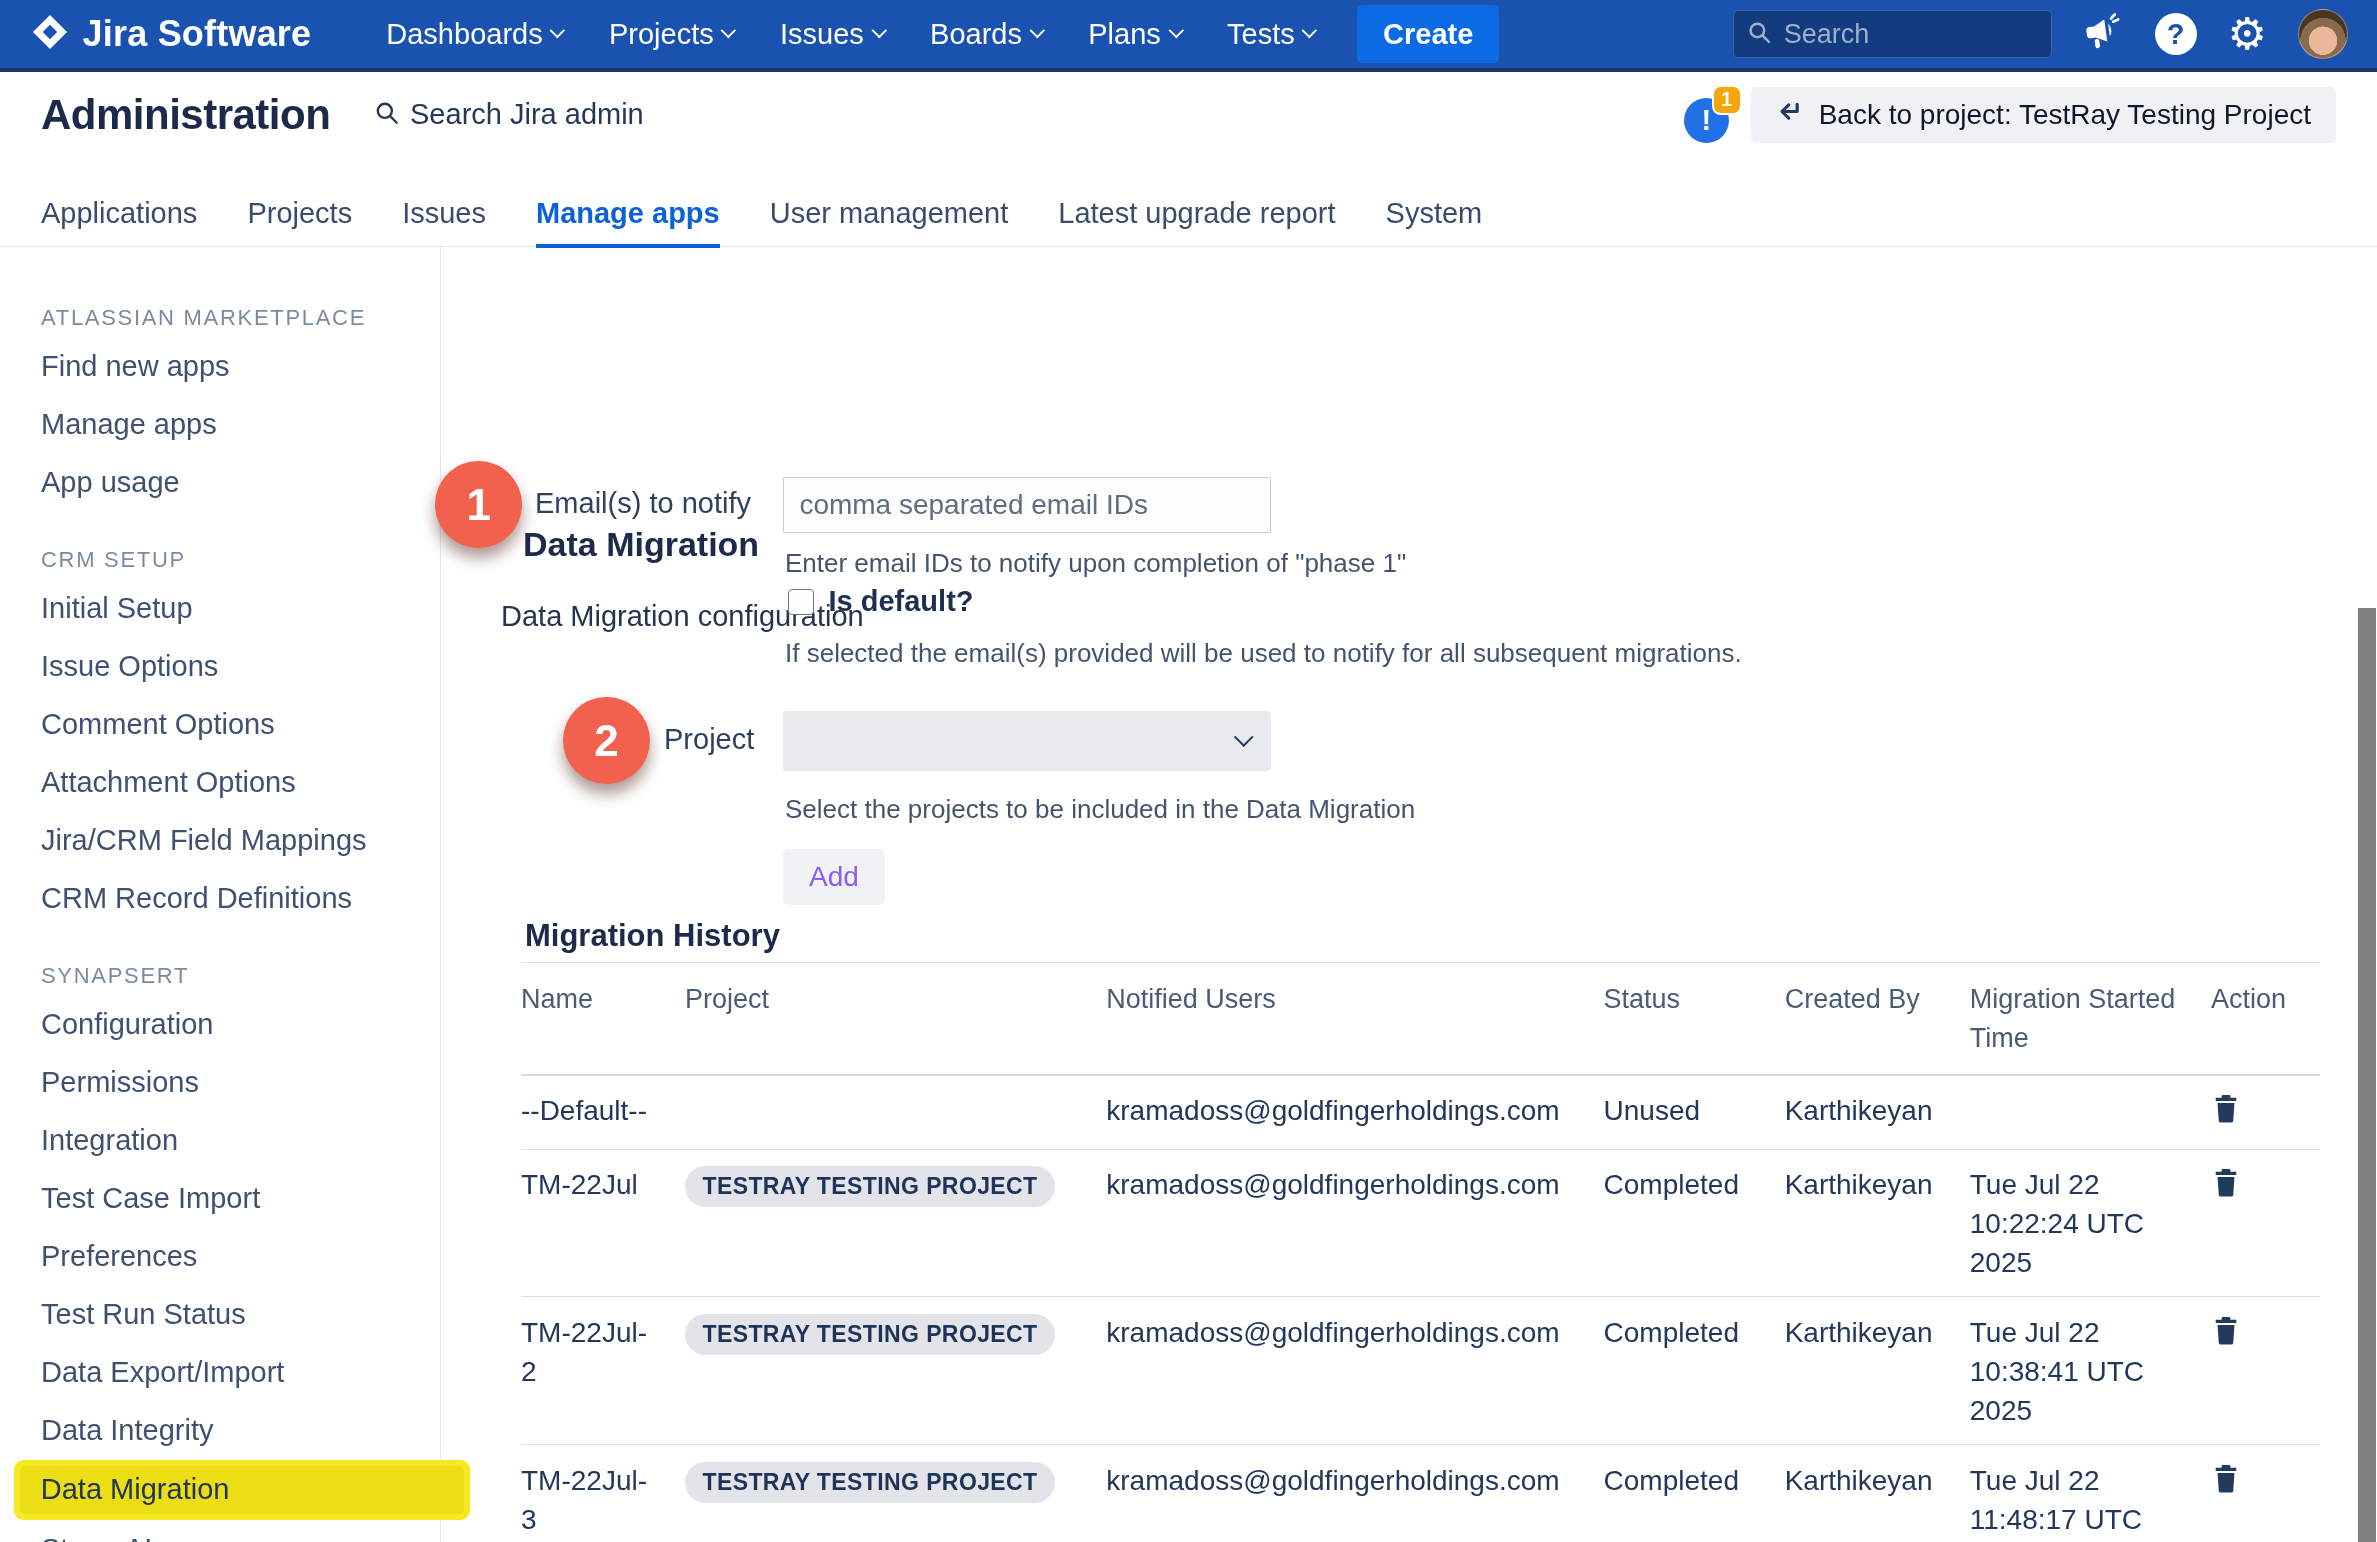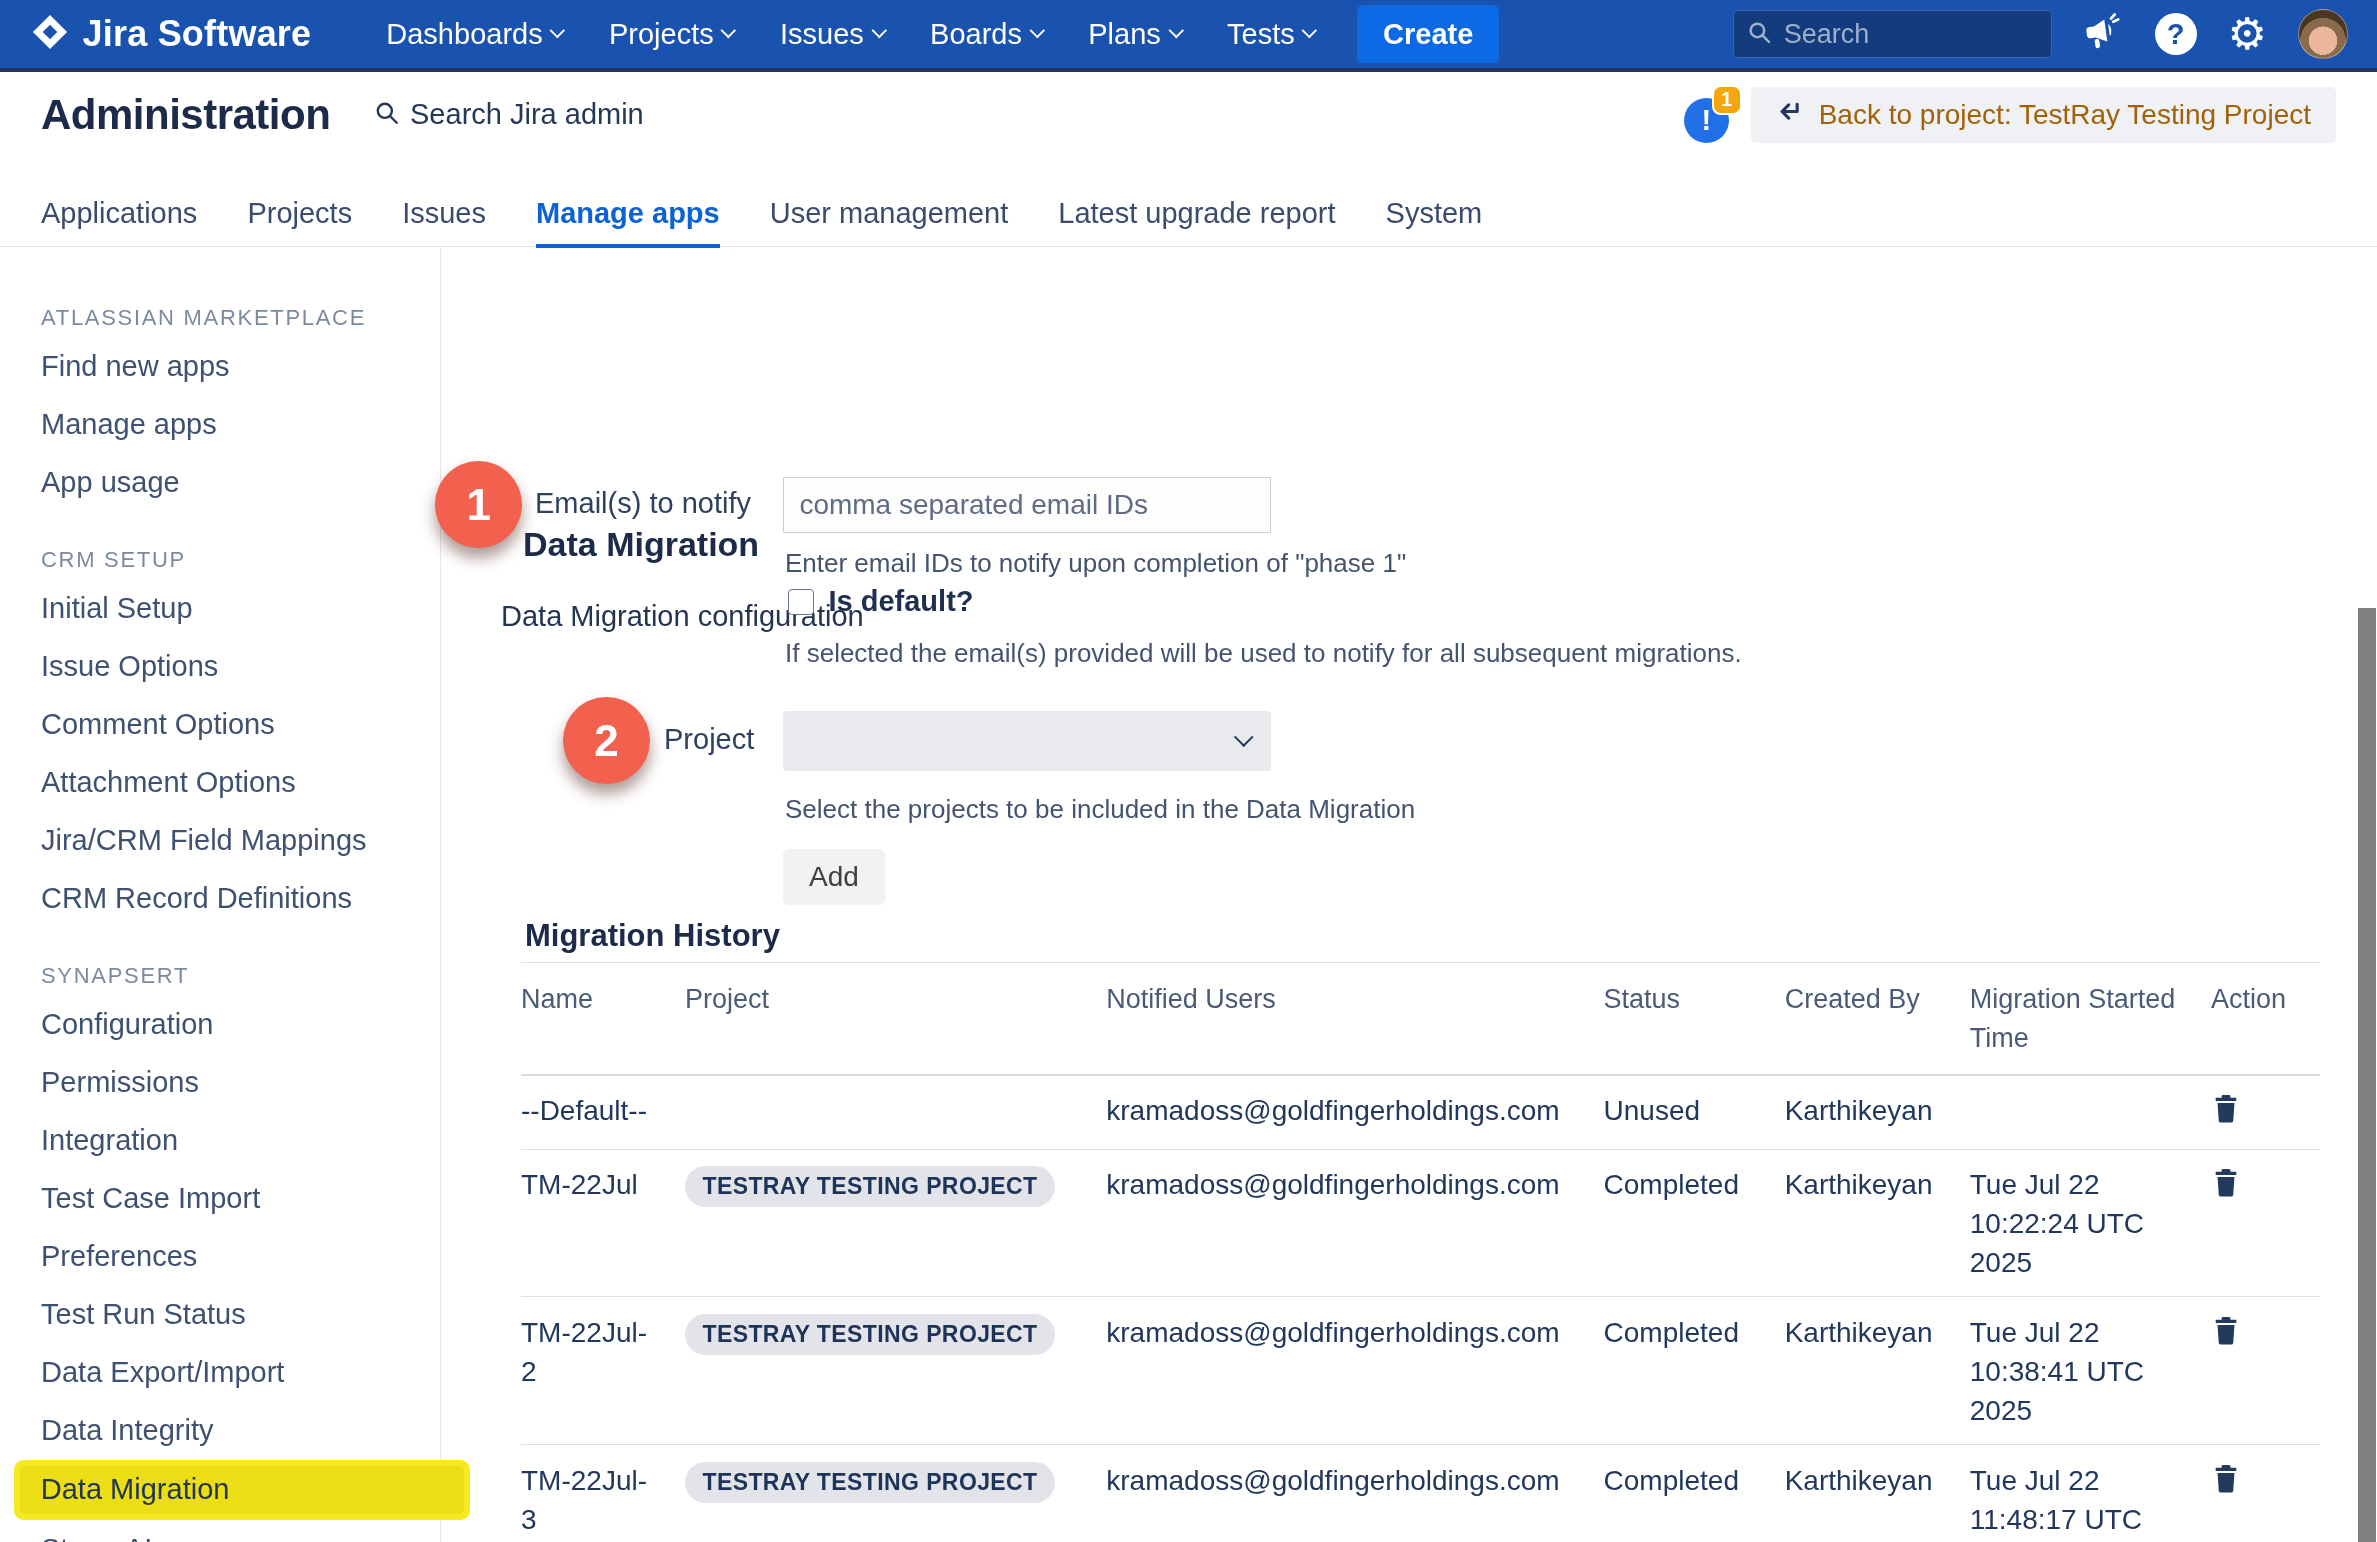--- a/index.html
+++ b/index.html
@@ -25,21 +25,21 @@
 
   
   .adminbar { height:85px; display:flex; align-items:center; padding:0 41px; }
   .admin-title { font-size:42px; font-weight:700; color:#1C2B4A; letter-spacing:-0.5px; }
   .admin-search { display:flex; align-items:center; gap:9.7px; margin-left:44px; cursor:pointer; }
   .admin-search-label { font-size:29px; color:#243858; }
   .admin-right { margin-left:auto; display:flex; align-items:center; gap:19.3px; }
   .notif { position:relative; width:48px; height:48px; }
   .notif-circle { width:45px; height:45px; border-radius:50%; background:#2170E8; color:#fff; font-size:29px; font-weight:700; display:flex; align-items:center; justify-content:center; margin-top:7.7px; }
   .notif-badge { position:absolute; top:-5.8px; right:-9.7px; min-width:30px; height:30px; background:#F5A60B; border:2.9px solid #fff; border-radius:8.7px; color:#fff; font-size:19.3px; font-weight:700; display:flex; align-items:center; justify-content:center; padding:0 4.8px; }
-  .back-btn { display:flex; align-items:center; gap:13.5px; background:#F0F1F4; border:none; border-radius:4.8px; height:56px; padding:0 25px; font-size:28px; color:#a16207; font-family:inherit; cursor:pointer; }
+  .back-btn { display:flex; align-items:center; gap:13.5px; background:#F0F1F4; border:none; border-radius:4.8px; height:56px; padding:0 25px; font-size:28px; color:#0f172a; font-family:inherit; cursor:pointer; }
 
   
   .tabs { height:50px; display:flex; gap:50px; padding:0 0 0 41px; border-bottom:1.9px solid #E3E5E9;margin-top:40px; }
   .tab { font-size:29px; color:#394B6E; padding-bottom:15.4px; cursor:pointer; white-space:nowrap; }
   .tab.active { color:#0B62D6; font-weight:700; border-bottom:4.8px solid #0B62D6; margin-bottom:-1.9px; }
 
   
   .layout { display:flex; height:1335px; }
   .sidebar { width:441px; min-width:441px; border-right:1.9px solid #E5E7EB; padding:51px 0 0 41px; }
   .section-title { height:39px; display:flex; align-items:center; font-size:22px; font-weight:400; color:#7C8AA0; letter-spacing:1.7px; }
@@ -63,21 +63,21 @@
   .email-input::placeholder { color:#5E6C84; }
   .helper { position:absolute; font-size:26px; color:#44546F; }
   .help-1 { left:344px; top:301px; }
   .help-2 { left:344px; top:391px; }
   .help-3 { left:344px; top:547px; }
   .chk-row { position:absolute; left:347px; top:338px; display:flex; align-items:center; gap:14.5px; }
   .chk { width:26px; height:26px; appearance:none; -webkit-appearance:none; border:1.9px solid #67768F; border-radius:3.9px; background:#fff; cursor:pointer; }
   .chk-label { font-size:29px; font-weight:600; color:#1E3050; }
   .proj-select { position:absolute; left:342px; top:464px; width:488px; height:60px; background:#E9EAEE; border-radius:3.9px; cursor:pointer; }
   .sel-chev { position:absolute; right:21px; top:19.3px; width:13.5px; height:13.5px; border-right:2.9px solid #203B5C; border-bottom:2.9px solid #203B5C; transform:rotate(45deg); }
-  .add-btn { position:absolute; left:342px; top:602px; background:#F1F2F4; border:none; border-radius:5.8px; height:56px; padding:0 26px; font-size:28px; color:#404040; font-family:inherit; cursor:pointer; }
+  .add-btn { position:absolute; left:342px; top:602px; background:#F1F2F4; border:none; border-radius:5.8px; height:56px; padding:0 26px; font-size:28px; color:#8b5cf6; font-family:inherit; cursor:pointer; }
   .h2 { position:absolute; left:84px; top:671px; font-size:31px; font-weight:700; color:#1C2B4A; }
 
   
   .history { position:absolute; left:80px; top:715px; }
   table { border-collapse:collapse; table-layout:fixed; width:1799px; border-top:1.9px solid #DCDFE4; }
   th { font-size:27px; font-weight:500; color:#4A5B77; text-align:left; padding:17.4px 29px 15.4px 0; border-bottom:2.9px solid #D8DBE0; vertical-align:top; line-height:39px; }
   td { font-size:28px; color:#21375C; padding:15.4px 29px 14.5px 0; border-bottom:1.9px solid #DCDFE4; vertical-align:top; line-height:39px; word-wrap:break-word; }
   .pill { display:inline-block; background:#E2E4E9; color:#1D3358; font-weight:700; font-size:23px; letter-spacing:0.4px; padding:6.8px 17.4px; border-radius:23px; line-height:1.2; white-space:nowrap; }
   .trash-btn { background:none; border:none; cursor:pointer; padding:1.9px; }
 

